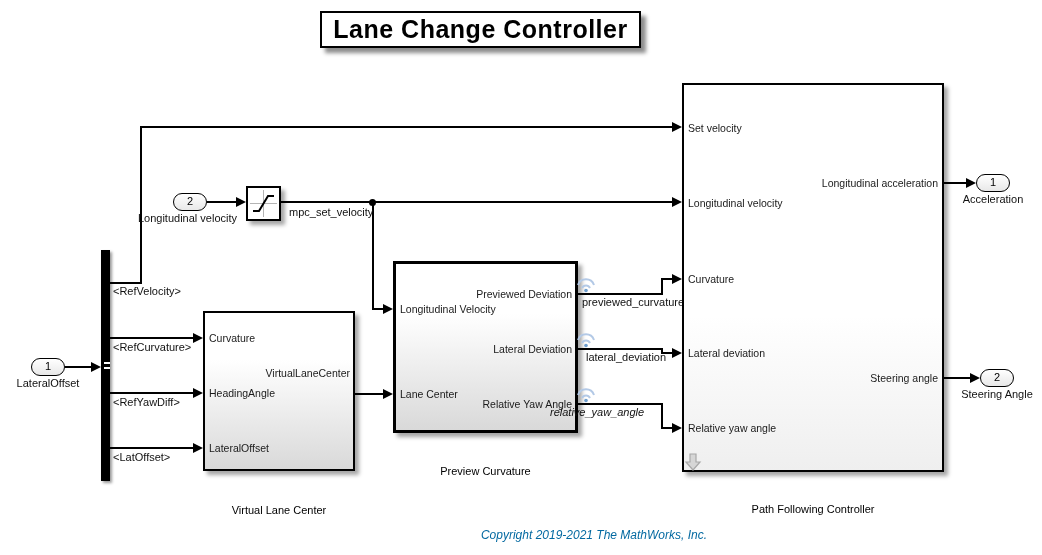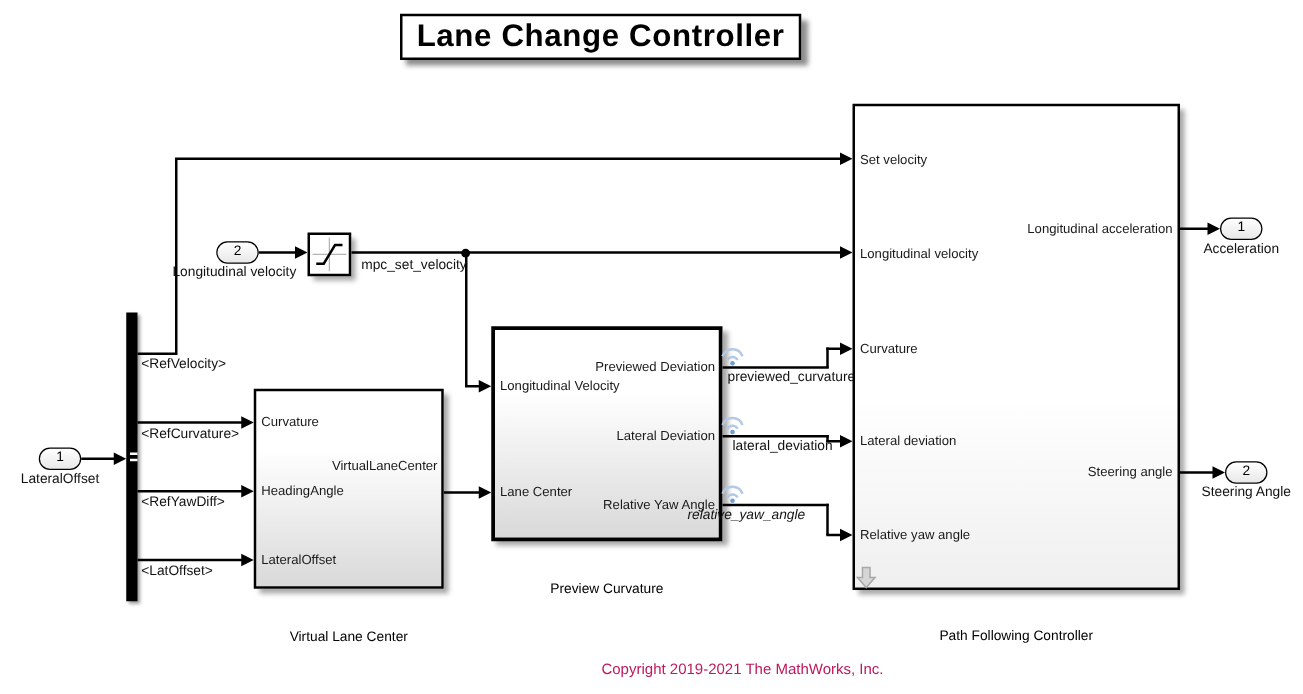--- a/index.html
+++ b/index.html
@@ -25,21 +25,21 @@
             background:#fff;box-shadow:5px 5px 4px rgba(0,0,0,0.45);box-sizing:border-box;
             text-align:center;font-size:25px;font-weight:bold;line-height:33px;letter-spacing:0.5px;}
   .busbar{position:absolute;left:101px;top:250px;width:9px;height:231px;background:#000;
           box-shadow:2px 2px 3px rgba(0,0,0,0.4);}
   .busmark{position:absolute;left:104px;width:6px;height:2px;background:#fff;}
   .satblock{position:absolute;left:246px;top:186px;width:35px;height:35px;border:2px solid #000;
             background:#fff;box-sizing:border-box;box-shadow:4px 4px 4px rgba(0,0,0,0.35);}
   .dot{position:absolute;width:7px;height:7px;border-radius:50%;background:#000;}
   .wifi{position:absolute;width:20px;height:16px;}
   .downarrow{position:absolute;left:684px;top:452px;width:18px;height:20px;}
-  .copyright{position:absolute;left:394px;top:528px;width:400px;text-align:center;font-size:12px;color:#be185d;}
+  .copyright{position:absolute;left:394px;top:528px;width:400px;text-align:center;font-size:12px;color:#0369a1;font-style:italic;}
 </style>
 </head>
 <body>
 
 <div id="canvas">
 
   <div class="titlebox">Lane Change Controller</div>
 
   <div class="wire-h" style="left:65px;top:366px;width:27px;"></div>
   <div class="arrow-r" style="left:91px;top:362px;"></div>

